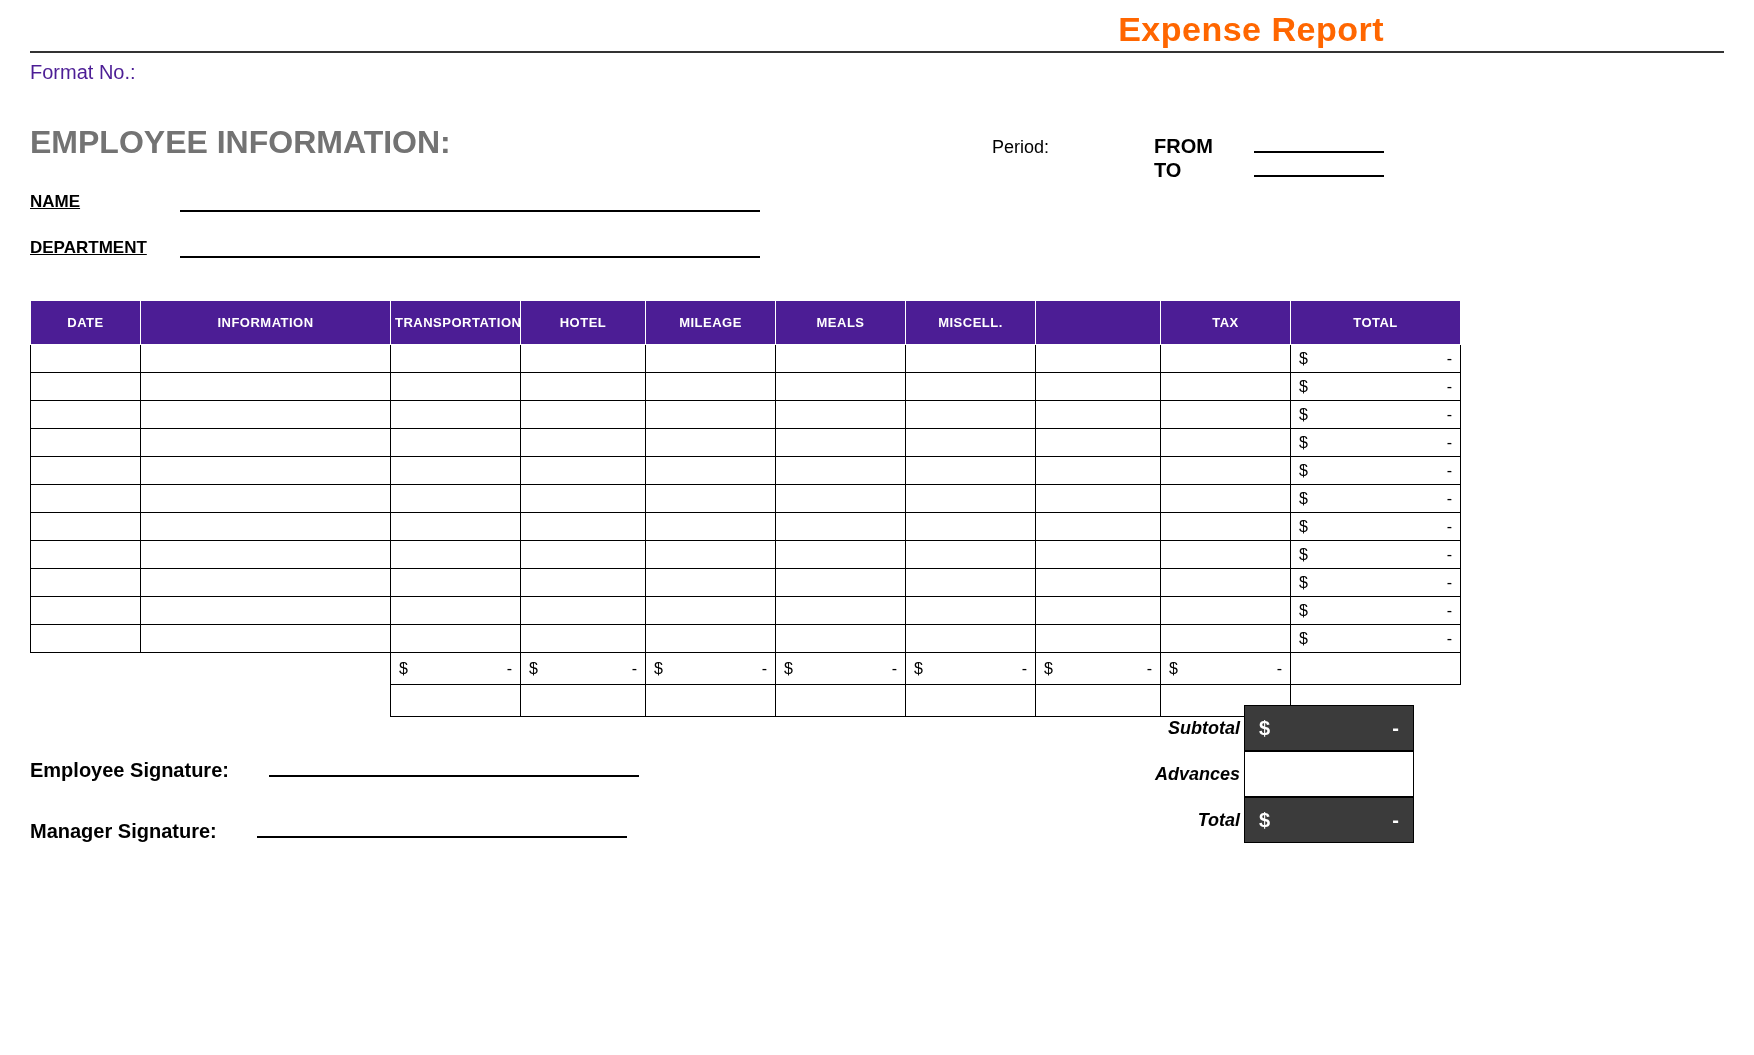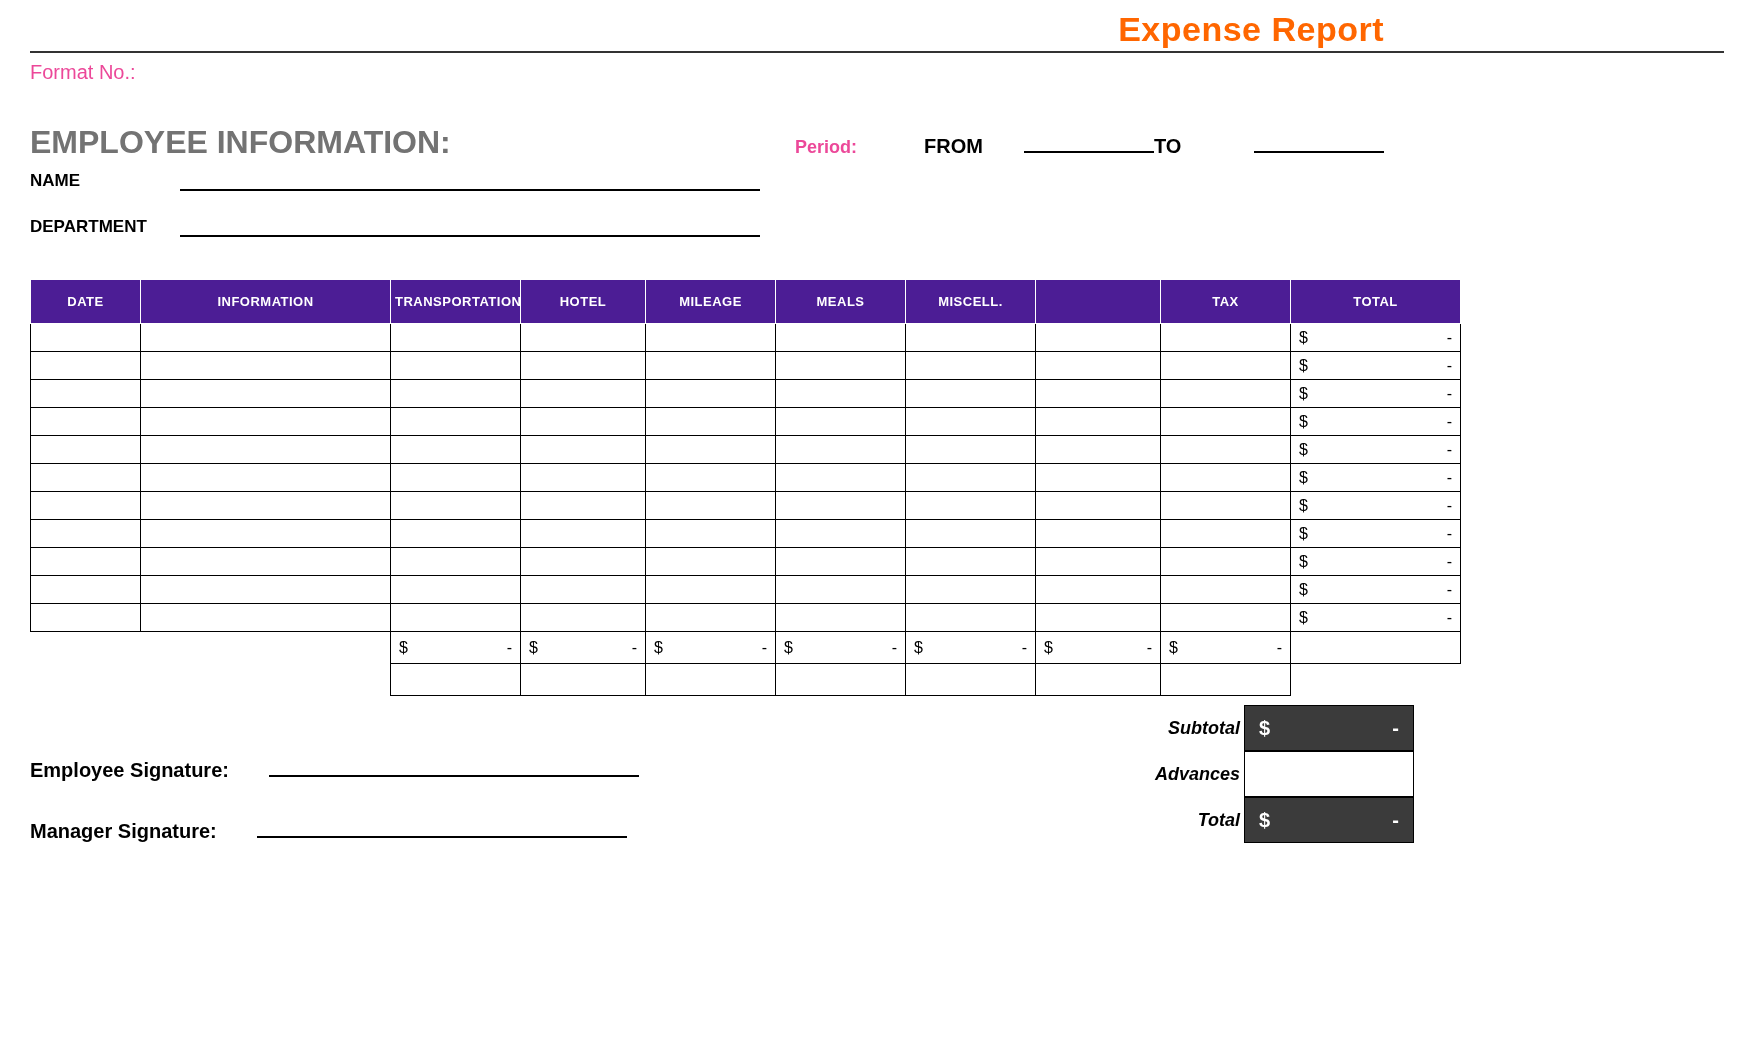--- a/index.html
+++ b/index.html
@@ -23,50 +23,49 @@
     color: #ff6600;
     letter-spacing: 0.5px;
     padding-right: 340px;
   }
   .top-hr {
     border: none;
     border-top: 2px solid #333;
     margin: 2px 0 8px 0;
   }
   .format-no {
-    color: #ec4899;
+    color: #4c1d95;
     font-size: 20px;
     margin-left: 0;
   }
 
   .emp-info {
     margin-top: 40px;
   }
   .emp-row1 {
     display: flex;
     align-items: baseline;
   }
   .emp-info-label {
     font-size: 32px;
     font-weight: 900;
     color: #737373;
   }
   .spacer { flex: 1; }
   .period-label {
-    color: #ec4899;
+    color: #000000;
     font-size: 18px;
-    font-weight: bold;
-    margin-right: 37px;
+    font-weight: normal;
+    margin-right: 105px;
   }
   .from-to-block {
     display: inline-flex;
-    flex-direction: row;
+    flex-direction: column;
     row-gap: 1px;
     margin-right: 340px;
-    margin-left: 30px;
   }
   .ft-row {
     display: flex;
     align-items: baseline;
     gap: 20px;
   }
   .ft-label {
     font-size: 20px;
     font-weight: 900;
     width: 80px;
@@ -75,20 +74,21 @@
     display: inline-block;
     width: 130px;
     border-bottom: 2px solid #000;
     height: 18px;
   }
 
   .name-row, .dept-row {
     display: flex;
     align-items: flex-start;
     margin-top: 10px;
+    text-decoration: underline;
   }
   .name-row .lbl, .dept-row .lbl {
     font-size: 17px;
     font-weight: 900;
     width: 150px;
   }
   .name-line {
     display: inline-block;
     width: 580px;
     border-bottom: 2px solid #000;

